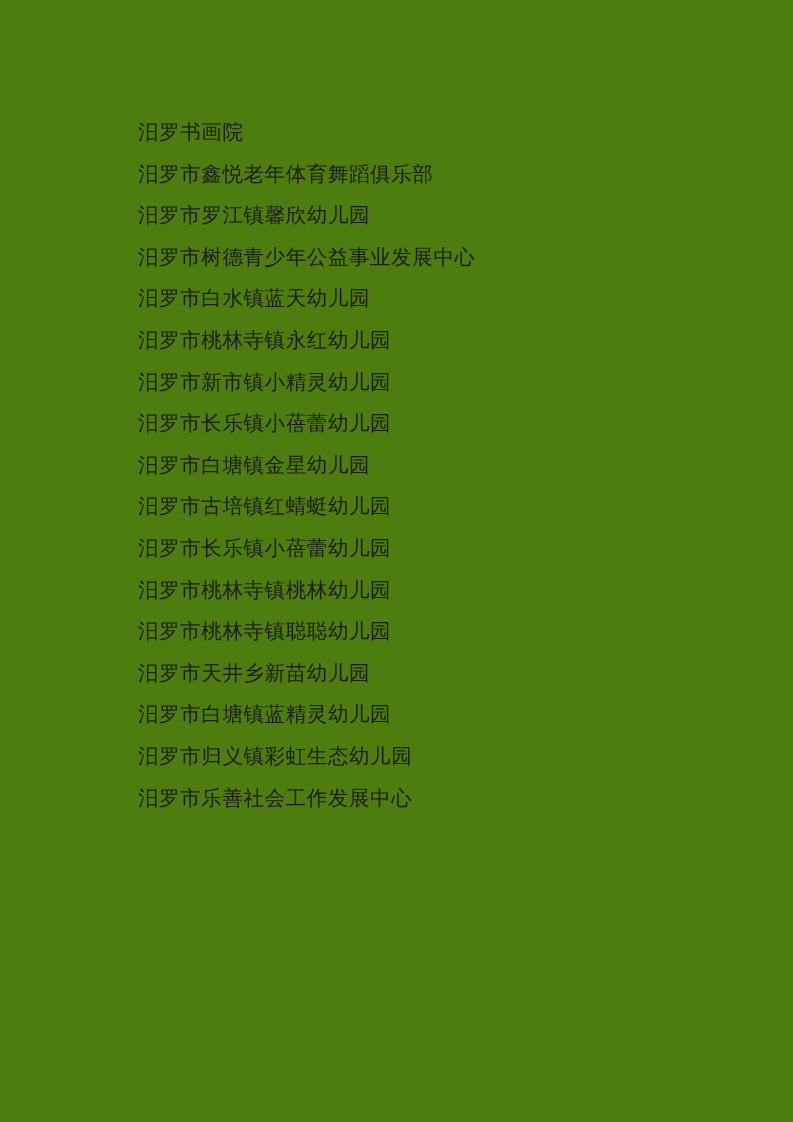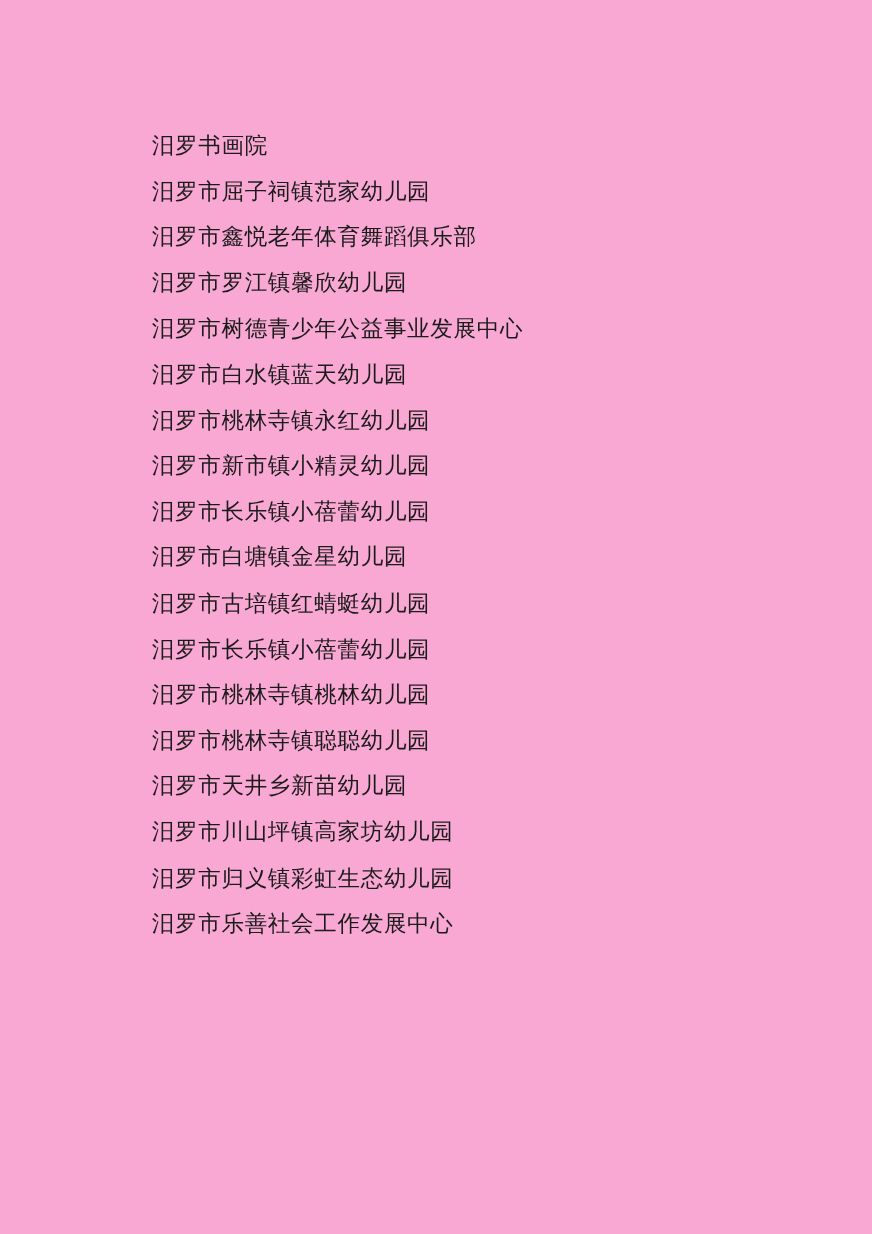--- a/index.html
+++ b/index.html
@@ -10,21 +10,21 @@
     width: 793px;
     height: 1122px;
     background: #ffffff;
     font-family: "DejaVu Serif", "Liberation Serif", serif;
     overflow: hidden;
   }
   .page {
     position: relative;
     width: 793px;
     height: 1122px;
-    background: #f9a8d4;
+    background: #4d7c0f;
     box-sizing: border-box;
   }
   .content {
     position: absolute;
     left: 138px;
     top: 112px;
     width: 560px;
   }
   .doc-line {
     font-size: 20.5px;
@@ -34,31 +34,30 @@
     white-space: nowrap;
     font-family: "DejaVu Serif", "Liberation Serif", serif;
   }
 </style>
 </head>
 <body>
 
 <div class="page">
   <div class="content">
     <div class="doc-line">汨罗书画院</div>
-    <div class="doc-line">汨罗市屈子祠镇范家幼儿园</div>
     <div class="doc-line">汨罗市鑫悦老年体育舞蹈俱乐部</div>
     <div class="doc-line">汨罗市罗江镇馨欣幼儿园</div>
     <div class="doc-line">汨罗市树德青少年公益事业发展中心</div>
     <div class="doc-line">汨罗市白水镇蓝天幼儿园</div>
     <div class="doc-line">汨罗市桃林寺镇永红幼儿园</div>
     <div class="doc-line">汨罗市新市镇小精灵幼儿园</div>
     <div class="doc-line">汨罗市长乐镇小蓓蕾幼儿园</div>
     <div class="doc-line">汨罗市白塘镇金星幼儿园</div>
     <div class="doc-line">汨罗市古培镇红蜻蜓幼儿园</div>
     <div class="doc-line">汨罗市长乐镇小蓓蕾幼儿园</div>
     <div class="doc-line">汨罗市桃林寺镇桃林幼儿园</div>
     <div class="doc-line">汨罗市桃林寺镇聪聪幼儿园</div>
     <div class="doc-line">汨罗市天井乡新苗幼儿园</div>
-    <div class="doc-line">汨罗市川山坪镇高家坊幼儿园</div>
+    <div class="doc-line">汨罗市白塘镇蓝精灵幼儿园</div>
     <div class="doc-line">汨罗市归义镇彩虹生态幼儿园</div>
     <div class="doc-line">汨罗市乐善社会工作发展中心</div>
   </div>
 </div>
 
 </body></html>

